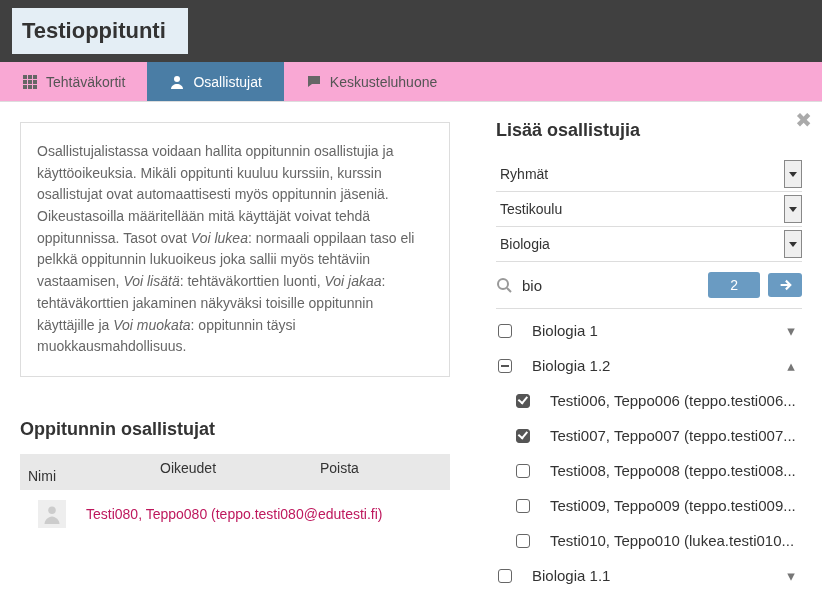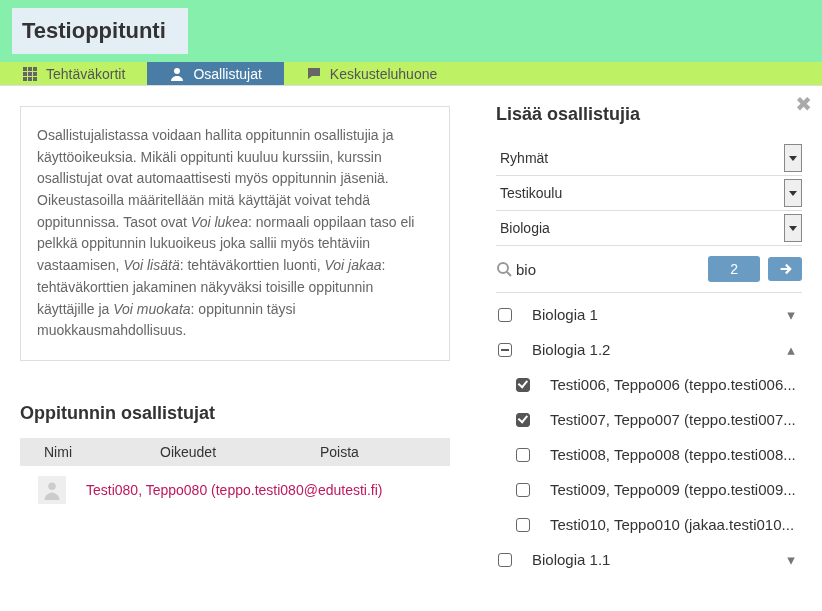--- a/index.html
+++ b/index.html
@@ -6,39 +6,39 @@
   body {
     font-family: "Segoe UI", Arial, sans-serif;
     font-size: 14px;
     color: #333;
     background: #fff;
     width: 822px;
     height: 611px;
     overflow: hidden;
   }
   .header {
-    background: #86efac;
+    background: #404040;
     height: 62px;
     display: flex;
     align-items: center;
     padding-left: 12px;
   }
   .header .title {
     background: #e4eef5;
     color: #333;
     padding: 10px 22px 10px 10px;
     font-size: 22px;
     font-weight: 600;
   }
   .tabbar {
-    background: #bef264;
+    background: #f9a8d4;
     border-bottom: 1px solid #ddd;
     display: flex;
     align-items: stretch;
-    height: 24px;
+    height: 40px;
   }
   .tab {
     display: flex;
     align-items: center;
     gap: 8px;
     padding: 0 22px;
     color: #555;
     cursor: pointer;
     font-size: 14px;
   }
@@ -72,21 +72,21 @@
     margin-bottom: 14px;
   }
   .table-head {
     background: #e8e8e8;
     display: flex;
     font-weight: 400;
     color: #333;
     padding: 6px 0;
     font-size: 14px;
   }
-  .table-head .col-name { width: 140px; padding-left: 24px; }
+  .table-head .col-name { width: 140px; padding-left: 8px; margin-top: 8px; }
   .table-head .col-rights { width: 160px; }
   .table-head .col-remove { flex: 1; }
   .list-row {
     display: flex;
     align-items: center;
     gap: 20px;
     padding: 10px 8px 0 18px;
     color: #be185d;
   }
   .avatar {
@@ -137,21 +137,21 @@
     border-top:5px solid #333;
   }
   .search-row {
     display:flex;
     align-items:center;
     gap:8px;
     padding: 10px 0 10px 0;
     border-bottom: 1px solid #ddd;
   }
   .search-left {
-    display:flex;align-items:center;gap:4px;flex:1;
+    display:flex;align-items:center;gap:10px;flex:1;
     color:#555;
   }
   .search-input {
     border:none;outline:none;font-size:15px;color:#333;
     width: 120px;
   }
   .count-badge {
     background:#6a9bc2;
     color:#fff;
     padding:5px 22px;
@@ -325,21 +325,21 @@
         <div class="tree-row child">
           <span class="cbox"></span>
           <span class="ellip">Testi008, Teppo008 (teppo.testi008...</span>
         </div>
         <div class="tree-row child">
           <span class="cbox"></span>
           <span class="ellip">Testi009, Teppo009 (teppo.testi009...</span>
         </div>
         <div class="tree-row child">
           <span class="cbox"></span>
-          <span class="ellip">Testi010, Teppo010 (jakaa.testi010...</span>
+          <span class="ellip">Testi010, Teppo010 (lukea.testi010...</span>
         </div>
         <div class="tree-row">
           <span class="cbox"></span>
           <span>Biologia 1.1</span>
           <span class="toggle-icon">▾</span>
         </div>
       </div>
   </div>
 </div>
 

